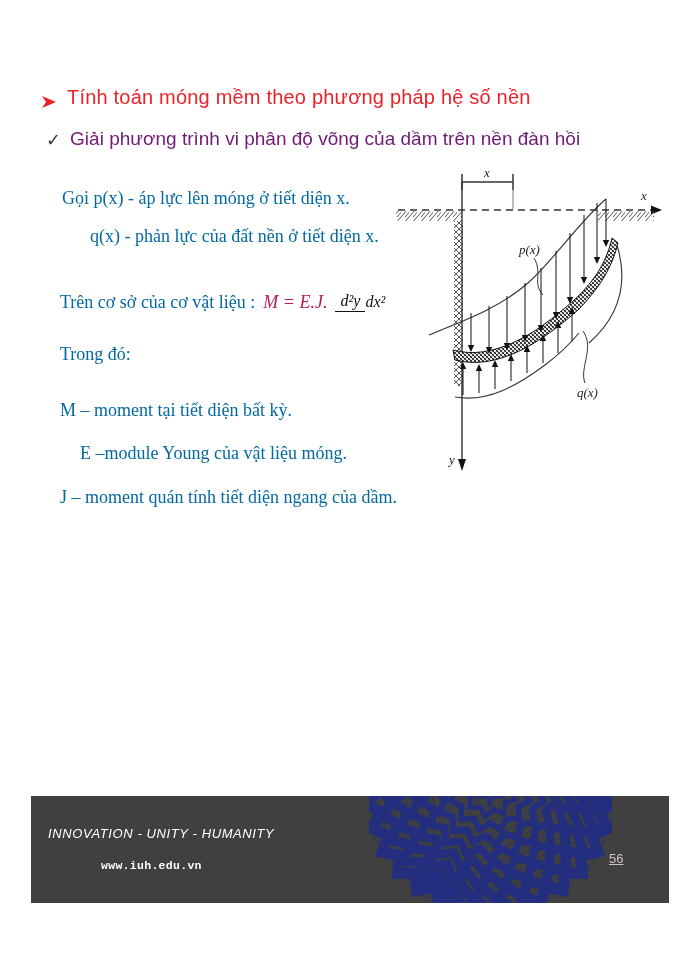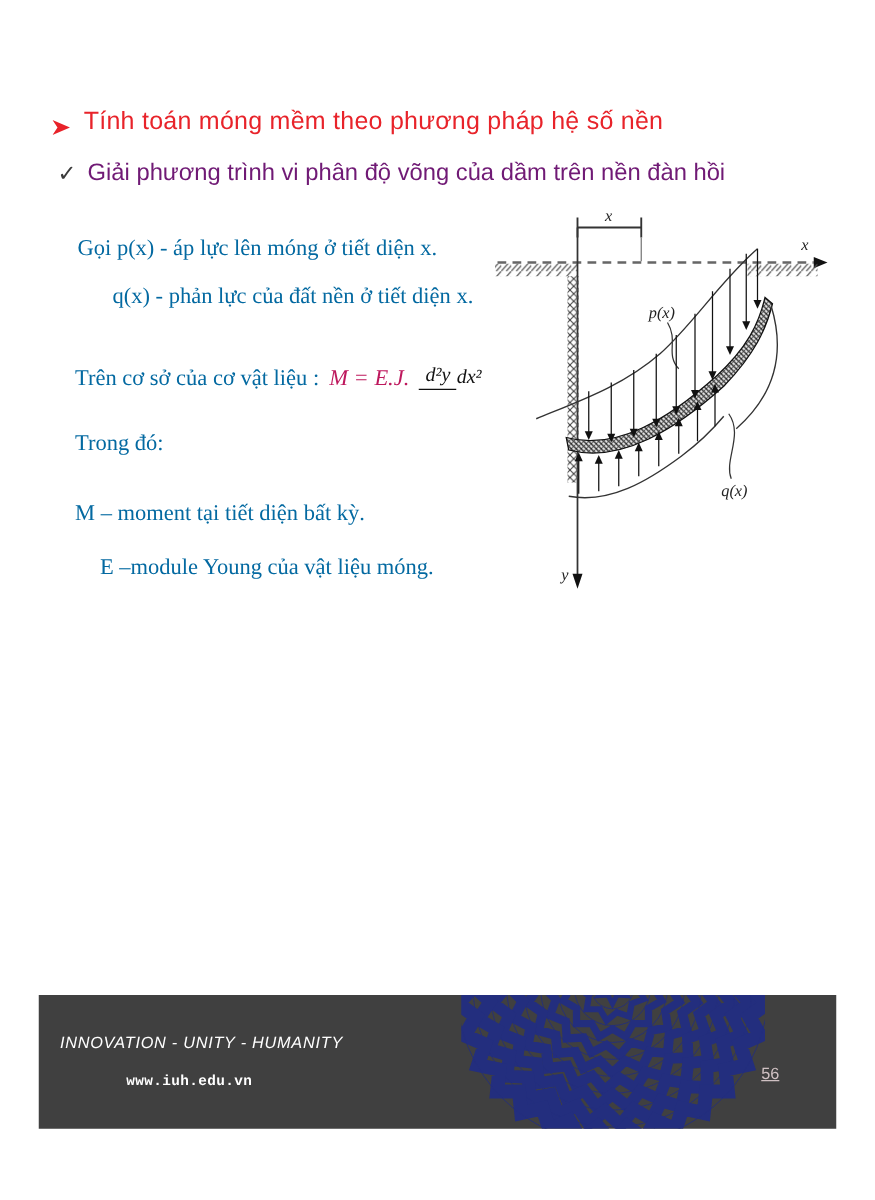--- a/index.html
+++ b/index.html
@@ -72,20 +72,21 @@
     <span class="math">M = E.J.</span>
     <span class="frac">
       <span class="num">d²y</span>
       <span class="den">dx²</span>
     </span>
   </div>
 
   <div class="body-line serif l4">Trong đó:</div>
   <div class="body-line serif l5">M – moment tại tiết diện bất kỳ.</div>
   <div class="body-line serif l6">E –module Young của vật liệu móng.</div>
+  <div class="body-line serif l7">J – moment quán tính tiết diện ngang của dầm.</div>
 
 
   <div class="diagram">
     <svg id="diagram-svg" width="278" height="315" viewBox="0 0 278 315">
       <defs>
         <pattern id="soilhatch" width="8" height="9" patternUnits="userSpaceOnUse">
           <line x1="8" y1="0" x2="0" y2="9" stroke="#555" stroke-width="1"></line>
           <line x1="12" y1="0" x2="4" y2="9" stroke="#555" stroke-width="1"></line>
         </pattern>
         <pattern id="crosshatch" width="6" height="6" patternUnits="userSpaceOnUse">

